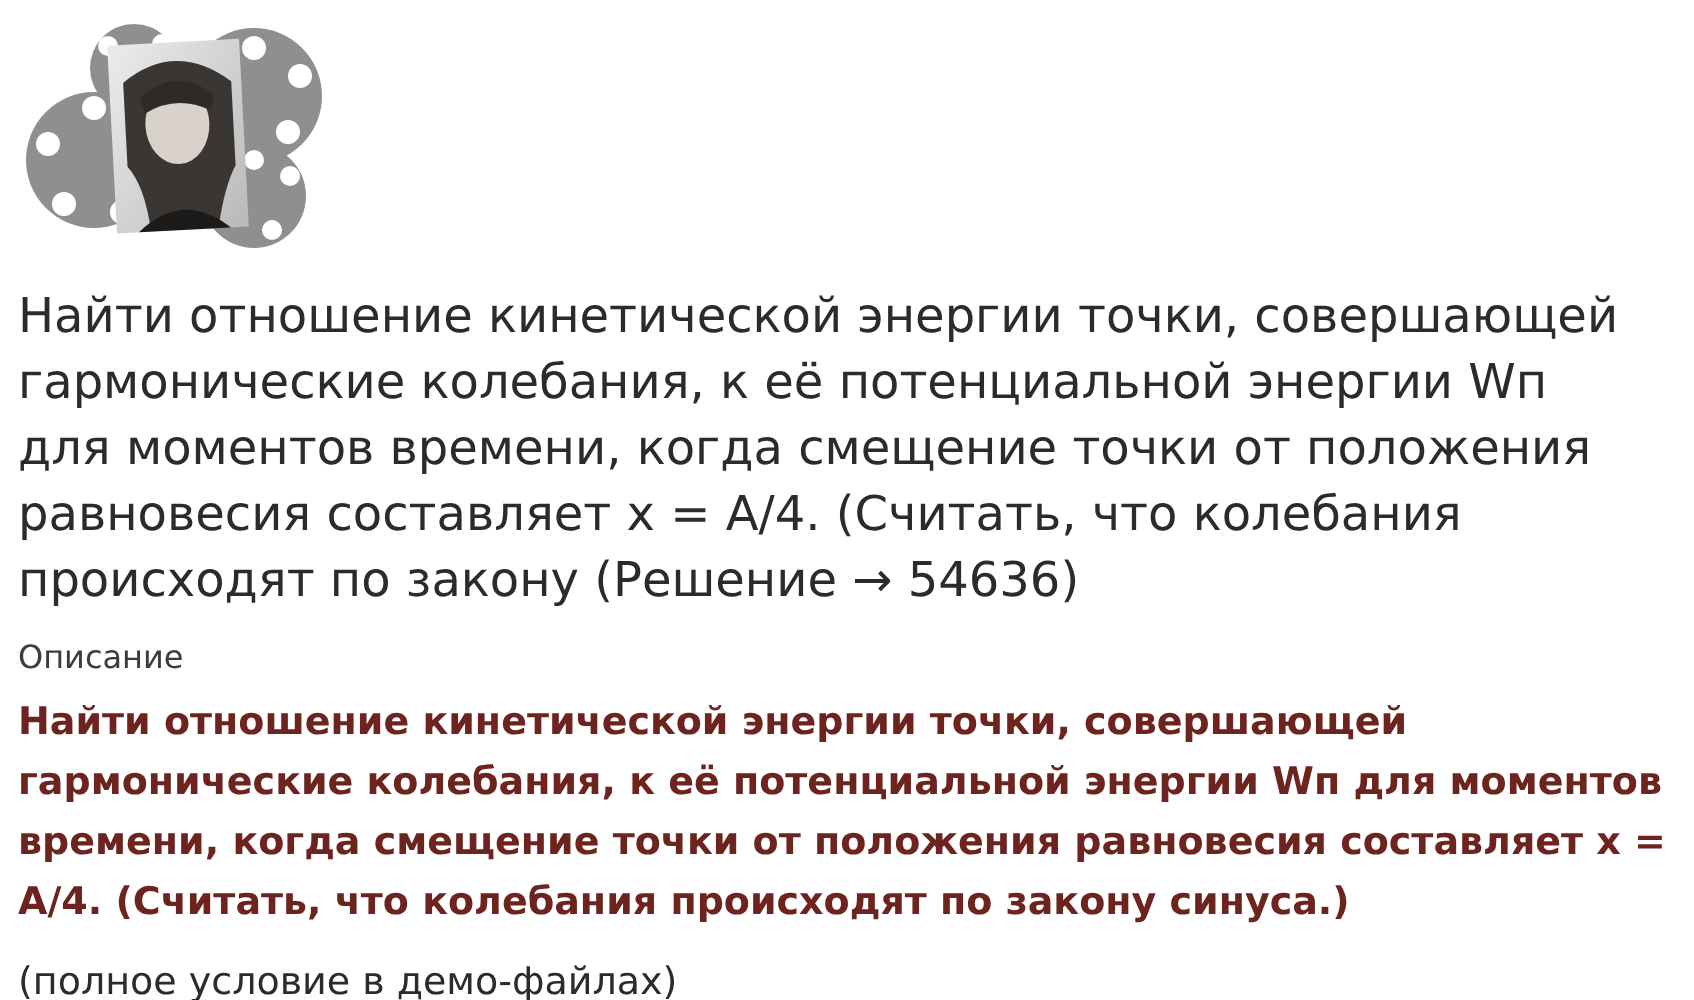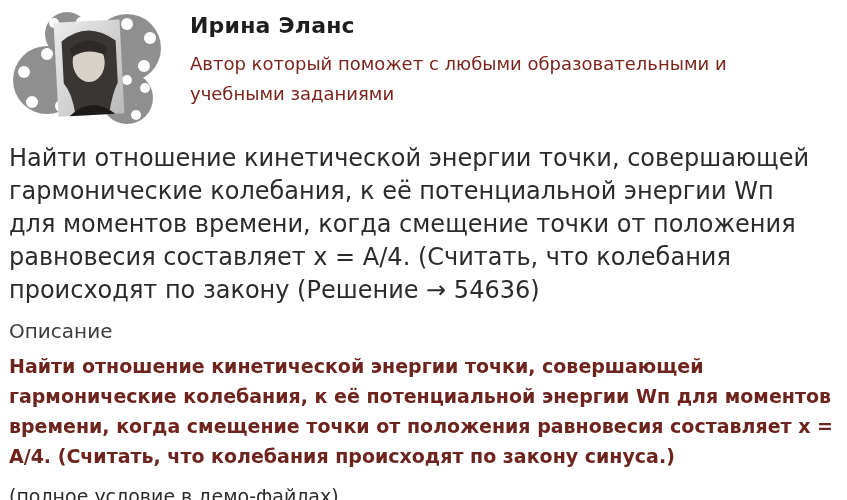--- a/index.html
+++ b/index.html
@@ -47,21 +47,21 @@
   .task-title {
     margin: 16px 0 0 0;
     font-size: 24px;
     font-weight: normal;
     line-height: 33px;
     color: #2b2b2b;
     max-width: 818px;
   }
   .desc-label {
     margin-top: 12px;
-    font-size: 20px;
+    font-size: 16px;
     color: #3c3c3c;
   }
   .task-desc {
     margin: 8px 0 0 0;
     font-size: 19px;
     font-weight: bold;
     line-height: 30px;
     color: #6d241e;
     max-width: 828px;
   }
@@ -116,24 +116,20 @@
 
         <g transform="rotate(-3 81 60)">
           <rect x="47" y="13" width="66" height="94" fill="url(#photoGrad)"></rect>
           <path d="M54 32 q27 -20 54 2 l0 42 q-6 10 -10 30 l-34 0 q-2 -22 -10 -32 z" fill="#3a3633"></path>
           <ellipse cx="80" cy="54" rx="16" ry="20" fill="#d8d2cb"></ellipse>
           <path d="M62 40 q18 -15 37 0 l-2 8 q-17 -9 -33 0 z" fill="#2e2a27"></path>
           <path d="M58 107 q23 -20 46 0 z" fill="#1d1b1a"></path>
         </g>
       </svg>
     </div>
-    <div class="profile-text">
-      <h2 class="profile-name">Ирина Эланс</h2>
-      <p class="profile-bio">Автор который поможет с любыми образовательными и учебными заданиями</p>
-    </div>
   </header>
 
   <main>
     <h1 class="task-title">Найти отношение кинетической энергии точки, совершающей гармонические колебания, к её потенциальной энергии Wп для моментов времени, когда смещение точки от положения равновесия составляет x = A/4. (Считать, что колебания происходят по закону (Решение → 54636)</h1>
     <div class="desc-label">Описание</div>
     <p class="task-desc">Найти отношение кинетической энергии точки, совершающей гармонические колебания, к её потенциальной энергии Wп для моментов времени, когда смещение точки от положения равновесия составляет x = A/4. (Считать, что колебания происходят по закону синуса.)</p>
     <p class="demo-note">(полное условие в демо-файлах)</p>
   </main>
 
 </div>

